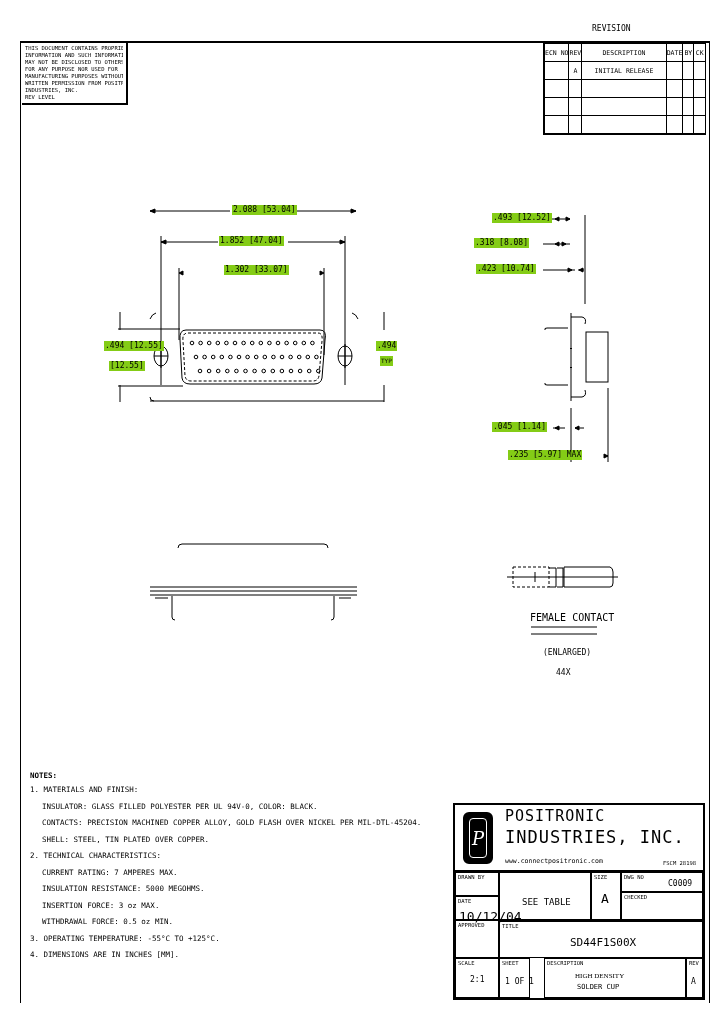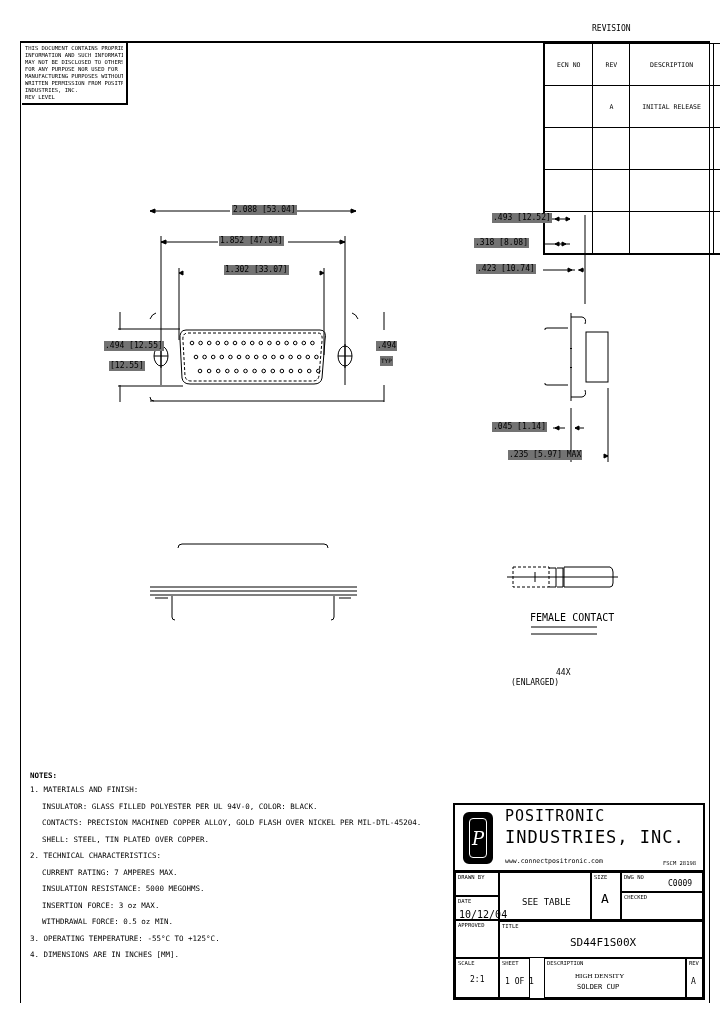--- a/index.html
+++ b/index.html
@@ -12,27 +12,27 @@
   .med { font-size: 10px; line-height: 12px; white-space: nowrap; }
 
   
   .notice { left: 22px; top: 43px; width: 106px; height: 62px; border-right: 2px solid #000;
             border-bottom: 2px solid #000; padding: 2px 3px; box-sizing: border-box; }
   .notice div { font-size: 5.5px; line-height: 7px; white-space: nowrap; overflow: hidden; }
 
   
   .rev-caption { left: 592px; top: 24px; font-size: 8px; }
   table.rev { position: absolute; left: 543px; top: 43px; border-collapse: collapse; width: 163px; }
-  table.rev td { border: 1px solid #000; height: 17px; font-size: 6.5px; text-align: center; padding: 12px; white-space: nowrap; }
+  table.rev td { border: 1px solid #000; height: 17px; font-size: 6.5px; text-align: center; padding: 0; white-space: nowrap; }
   table.rev tr:first-child td { height: 17px; }
   table.rev { border-bottom: 2px solid #000; border-left: 2px solid #000; }
 
   svg.drawing { position: absolute; left: 0; top: 0; }
 
-  .dim { position: absolute; font-size: 8px; line-height: 10px; white-space: nowrap; background: #737373; padding: 0 1px; }
+  .dim { position: absolute; font-size: 8px; line-height: 10px; white-space: nowrap; background: #84cc16; padding: 0 1px; }
 
   
   .notes { left: 30px; top: 770px; }
   .notes div { font-size: 7.5px; line-height: 16.5px; white-space: nowrap; }
   .notes .ind { padding-left: 12px; }
 
   
   .tb { position: absolute; left: 453px; top: 803px; width: 252px; height: 197px; border: 2px solid #000; box-sizing: border-box; }
   .tb-cell { position: absolute; border: 1px solid #000; box-sizing: border-box; }
   .tb-lbl { position: absolute; font-size: 5.5px; left: 2px; top: 1px; white-space: nowrap; }
@@ -263,21 +263,21 @@
 <div class="dim" style="left:376px; top:341px;">.494</div>
 <div class="dim" style="left:380px; top:356px; font-size:6px;">TYP</div>
 
 <div class="dim" style="left:492px; top:213px;">.493 [12.52]</div>
 <div class="dim" style="left:474px; top:238px;">.318 [8.08]</div>
 <div class="dim" style="left:476px; top:264px;">.423 [10.74]</div>
 <div class="dim" style="left:492px; top:422px;">.045 [1.14]</div>
 <div class="dim" style="left:508px; top:450px;">.235 [5.97] MAX</div>
 
 <div class="abs med" style="left:530px; top:612px;">FEMALE CONTACT</div>
-<div class="abs small" style="left:511px; top:648px;margin-top:30px;">(ENLARGED)</div>
+<div class="abs small" style="left:543px; top:648px;">(ENLARGED)</div>
 <div class="abs small" style="left:556px; top:668px;">44X</div>
 
 <div class="abs notes">
   <div style="line-height:12px;font-weight:bold;">NOTES:</div>
   <div>1. MATERIALS AND FINISH:</div>
   <div class="ind">INSULATOR: GLASS FILLED POLYESTER PER UL 94V-0, COLOR: BLACK.</div>
   <div class="ind">CONTACTS: PRECISION MACHINED COPPER ALLOY, GOLD FLASH OVER NICKEL PER MIL-DTL-45204.</div>
   <div class="ind">SHELL: STEEL, TIN PLATED OVER COPPER.</div>
   <div>2. TECHNICAL CHARACTERISTICS:</div>
   <div class="ind">CURRENT RATING: 7 AMPERES MAX.</div>
@@ -299,21 +299,21 @@
     <div class="tb-val" style="left:50px; top:52px; font-size:6.5px;">www.connectpositronic.com</div>
     <div class="tb-val" style="left:208px; top:55px; font-size:5.5px;">FSCM 28198</div>
   </div>
 
   <div class="tb-cell" style="left:0; top:67px; width:44px; height:24px;">
     <span class="tb-lbl">DRAWN BY</span>
     <span class="tb-val" style="left:6px; top:10px;"></span>
   </div>
   <div class="tb-cell" style="left:0; top:91px; width:44px; height:24px;">
     <span class="tb-lbl">DATE</span>
-    <span class="tb-val" style="left:3px; top:12px; font-size:10px;">10/12/04</span>
+    <span class="tb-val" style="left:3px; top:12px; font-size:13px;">10/12/04</span>
   </div>
   <div class="tb-cell" style="left:0; top:115px; width:44px; height:38px;">
     <span class="tb-lbl">APPROVED</span>
   </div>
   <div class="tb-cell" style="left:0; top:153px; width:44px; height:40px;">
     <span class="tb-lbl">SCALE</span>
     <span class="tb-val" style="left:14px; top:16px; font-size:8px;">2:1</span>
   </div>
 
   <div class="tb-cell" style="left:44px; top:67px; width:92px; height:48px;padding-left:37px;">

